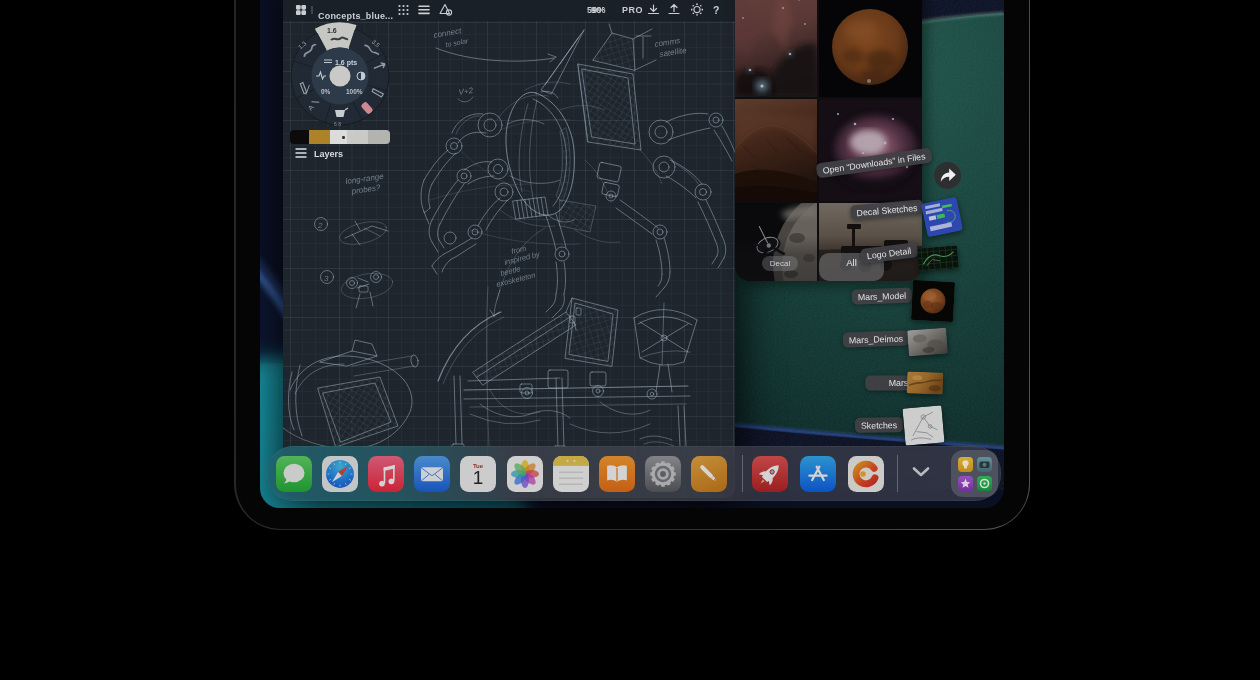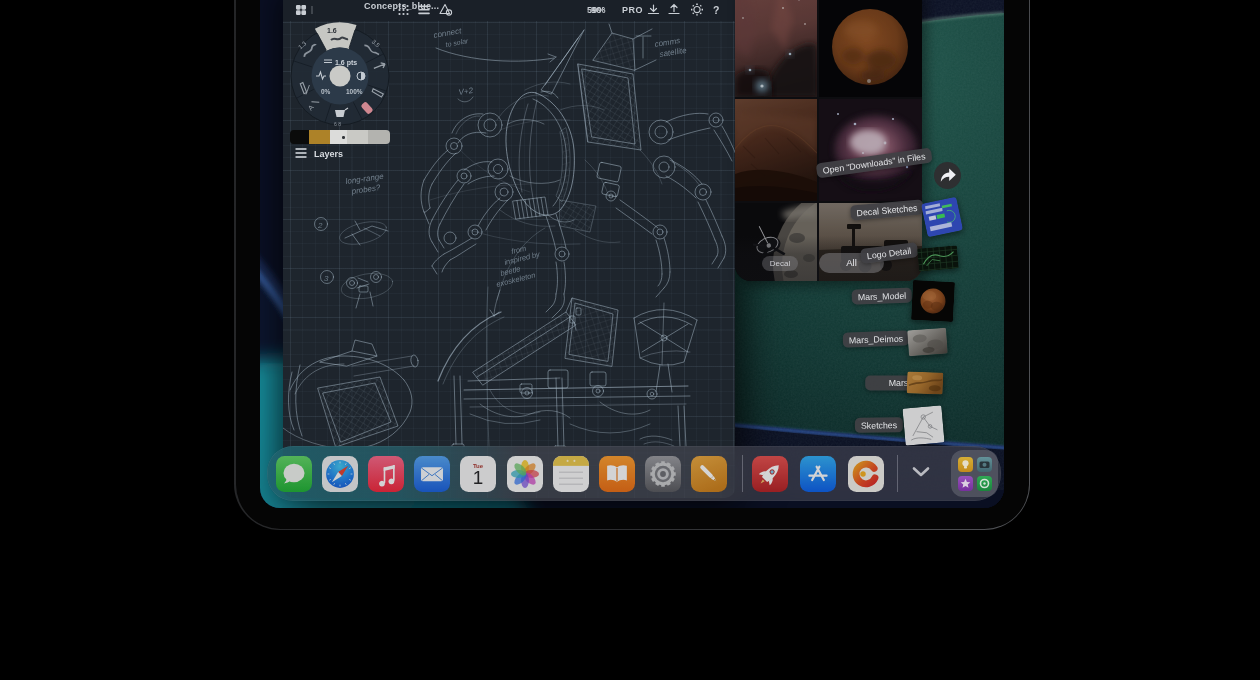--- a/index.html
+++ b/index.html
@@ -364,21 +364,21 @@
           <line x1="-4.6" y1="0" x2="-6" y2="0"></line>
                 <line x1="4.6" y1="0" x2="6" y2="0"></line>
           <line x1="-3.3" y1="-3.3" x2="-4.2" y2="-4.2"></line>
                 <line x1="3.3" y1="3.3" x2="4.2" y2="4.2"></line>
           <line x1="-3.3" y1="3.3" x2="-4.2" y2="4.2"></line>
                 <line x1="3.3" y1="-3.3" x2="4.2" y2="-4.2"></line>
               </g>
         </g>
       </g>
         </svg>
-      <div class="tbt" style="left:35px;top:11px;margin-left:46px;">Concepts_blue...</div>
+      <div class="tbt" style="left:35px;top:21px;">Concepts_blue...</div>
       <div class="tbt" style="left:284px;top:15px;padding-left:20px;">59%</div>
       <div class="tbt" style="left:308px;top:15px;">90°</div>
       <div class="tbt" style="left:339px;top:15px;letter-spacing:.5px;">PRO</div>
       <div class="tbt" style="left:430px;top:14px;font-size:10.5px;">?</div>
 
       <svg class="abs" style="left:0px;top:26px" width="116" height="122" viewBox="0 0 116 122" id="wheel">
           <circle cx="57" cy="60" r="49" fill="#212b35" fill-opacity="0.96"></circle>
           <circle cx="57" cy="60" r="49" fill="none" stroke="#141b22" stroke-width="1"></circle>
           <path d="M31.9,12.8 A53.5 53.5 0 0 1 73.5,9.1 L65.8,32.9 A28.5 28.5 0 0 0 43.6,34.8 Z" fill="#c6c7c3"></path>
           <line x1="66.1" y1="31.9" x2="72.0" y2="13.9" stroke="#141c24" stroke-width="1" stroke-opacity="0.8"></line>
@@ -590,21 +590,21 @@
               <circle cx="111" cy="277" r="6"></circle>
               <circle cx="130" cy="278" r="6.5"></circle>
               <circle cx="151" cy="277" r="6"></circle>
               <rect x="149" y="252" width="24" height="11" rx="2"></rect>
             </g>
           </g>
         </svg>
         <div style="position:absolute;left:0;top:0;width:187px;height:293px;background:rgba(8,9,12,0.26);"></div>
         <div style="position:absolute;left:0;top:248px;width:187px;height:45px;background:linear-gradient(180deg,rgba(18,18,22,0) 0%,rgba(18,18,22,0.35) 40%,rgba(18,18,22,0.45) 100%);"></div>
         <div style="position:absolute;left:27px;top:268px;width:36px;height:15px;border-radius:8px;background:rgba(145,145,150,0.34);color:#cfcfd4;font-size:8px;text-align:center;line-height:15px;">Decal</div>
-        <div style="position:absolute;left:84px;top:265px;width:65px;height:20px;border-radius:10px;background:rgba(160,160,166,0.4);color:#e8e8ec;font-size:9.5px;text-align:center;line-height:20px;">All</div>
+        <div style="position:absolute;left:84px;top:265px;width:65px;height:28px;border-radius:10px;background:rgba(160,160,166,0.4);color:#e8e8ec;font-size:9.5px;text-align:center;line-height:20px;">All</div>
       </div>
 
     <div id="drag">
         <div class="lbl" style="left:614px;top:203px;transform:translate(-50%,-50%) rotate(-8deg);">Open “Downloads” in Files</div>
         <svg class="abs" style="left:673.5px;top:201.5px" width="27" height="27" viewBox="0 0 27 27">
           <circle cx="13.5" cy="13.5" r="13.5" fill="#2e2f31"></circle>
           <path d="M6.8,19.8 C7.2,14 10.6,10.8 15.2,10.6 L15.2,6.6 L21.8,12.8 L15.2,19 L15.2,14.8 C11.4,14.8 8.8,16.6 6.8,19.8 Z" fill="#f0f0f4"></path>
         </svg>
         <div class="lbl" style="left:626.5px;top:249.5px;transform:translate(-50%,-50%) rotate(-5deg);">Decal Sketches</div>
         <div class="thumb" style="left:664.0px;top:240.0px;width:36px;height:34px;border-radius:4px;transform:rotate(-12deg);"><svg width="36" height="34">

